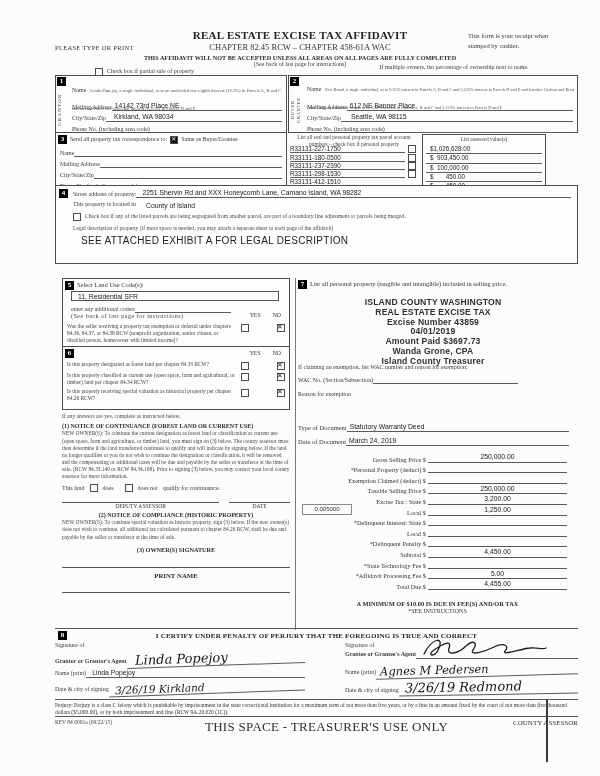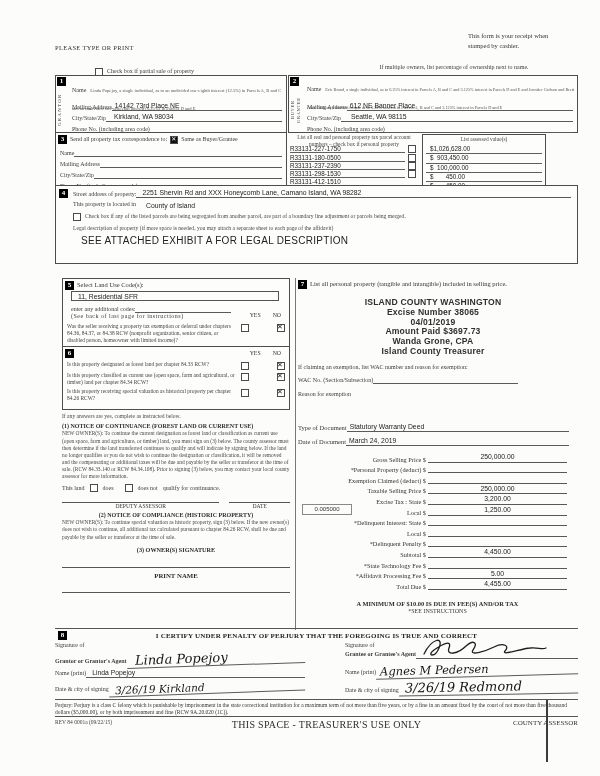--- a/index.html
+++ b/index.html
@@ -43,20 +43,26 @@
   .yn{display:flex;justify-content:flex-end;gap:12px;font-size:5.8px;color:#333;padding-right:2px;}
   .slin{border-bottom:1px solid #555;height:1px;}
 </style>
 </head>
 <body>
 
 <div class="page">
 
   <div class="abs ser65" style="left:55px;top:44px;letter-spacing:.3px;">PLEASE TYPE OR PRINT</div>
 
+  <div class="abs c" style="left:140px;top:29px;width:320px;">
+    <div class="b" style="font-size:11px;color:#222;letter-spacing:.3px;">REAL ESTATE EXCISE TAX AFFIDAVIT</div>
+    <div style="font-size:8.5px;color:#333;margin-top:1px;">CHAPTER 82.45 RCW – CHAPTER 458-61A WAC</div>
+    <div class="b" style="font-size:6.2px;color:#2e2e2e;margin-top:2px;">THIS AFFIDAVIT WILL NOT BE ACCEPTED UNLESS ALL AREAS ON ALL PAGES ARE FULLY COMPLETED</div>
+    <div class="ser6">(See back of last page for instructions)</div>
+  </div>
   <div class="abs ser65" style="left:468px;top:31px;width:100px;line-height:1.5;">This form is your receipt when stamped by cashier.</div>
 
   <div class="abs row" style="left:95px;top:68px;gap:4px;align-items:center;">
     <span class="cb"></span>
     <span class="ser6">Check box if partial sale of property</span>
   </div>
   <div class="abs ser6 c" style="left:330px;top:64px;width:248px;">If multiple owners, list percentage of ownership next to name.</div>
 
   <div class="abs bx" style="left:55px;top:75px;width:232px;height:58px;">
     <span class="badge abs" style="left:1px;top:1px;">1</span>
@@ -264,21 +270,22 @@
 
   <div class="abs" style="left:295px;top:278px;width:283px;height:352px;border-left:1px solid #777;">
     <div class="row" style="margin:2px 4px 0 2px;gap:3px;align-items:flex-start;">
       <span class="badge">7</span>
       <span class="ser65" style="width:230px;">List all  personal property (tangible and intangible) included in selling price.</span>
     </div>
 
     <div class="abs c" style="left:22px;top:20px;width:230px;font-family:'Liberation Sans',sans-serif;
          font-size:8.6px;font-weight:600;line-height:9.8px;color:#2f2f2f;letter-spacing:.2px;">
       <div>ISLAND COUNTY WASHINGTON</div>
-      <div>Excise Number 38065</div>
+      <div>REAL ESTATE EXCISE TAX</div>
+      <div>Excise Number 43859</div>
       <div>04/01/2019</div>
       <div>Amount Paid $3697.73</div>
       <div>Wanda Grone, CPA</div>
       <div>Island County Treasurer</div>
     </div>
 
     <div class="abs ser6" style="left:2px;top:86px;right:6px;">If claiming an exemption, list WAC number and reason for exemption:</div>
     <div class="abs row" style="left:2px;top:97px;width:220px;">
       <span class="lab ser6">WAC No. (Section/Subsection)</span>
         <span class="ul"></span>
@@ -391,18 +398,18 @@
       <div class="row" style="margin-top:2px;">
         <span class="lab ser6">Date &amp; city of signing</span>
         <span class="ul hand" style="font-size:13px;transform:rotate(-1deg);padding-left:6px;">3/26/19  Redmond</span>
       </div>
     </div>
   </div>
 
   <div class="abs ser5" style="left:55px;top:699px;width:523px;border-top:1px solid #555;padding-top:2px;font-size:5.5px;color:#333;">Perjury: Perjury is a class C felony which is punishable by imprisonment in the state correctional institution for a maximum term of not more than five years, or by a fine in an amount fixed by the court of not more than five thousand dollars ($5,000.00), or by both imprisonment and fine (RCW 9A.20.020 (1C)).</div>
   <div class="abs" style="left:55px;top:716px;width:523px;border-top:1px solid #555;padding-top:2px;display:flex;align-items:flex-start;">
     <span style="font-size:5.5px;color:#444;width:130px;">REV 84 0001a (09/22/15)</span>
-    <span class="c" style="flex:1;font-size:10px;color:#2e2e2e;letter-spacing:.3px;">THIS SPACE - TREASURER'S USE ONLY</span>
+    <span class="c" style="flex:1;font-size:13px;color:#2e2e2e;letter-spacing:.3px;">THIS SPACE - TREASURER'S USE ONLY</span>
     <span style="font-size:7px;color:#333;width:110px;text-align:right;">COUNTY ASSESSOR</span>
   </div>
   <div class="abs" style="left:546px;top:700px;width:2px;height:62px;background:#3c3c3c;"></div>
 
 </div>
 
 </body></html>

